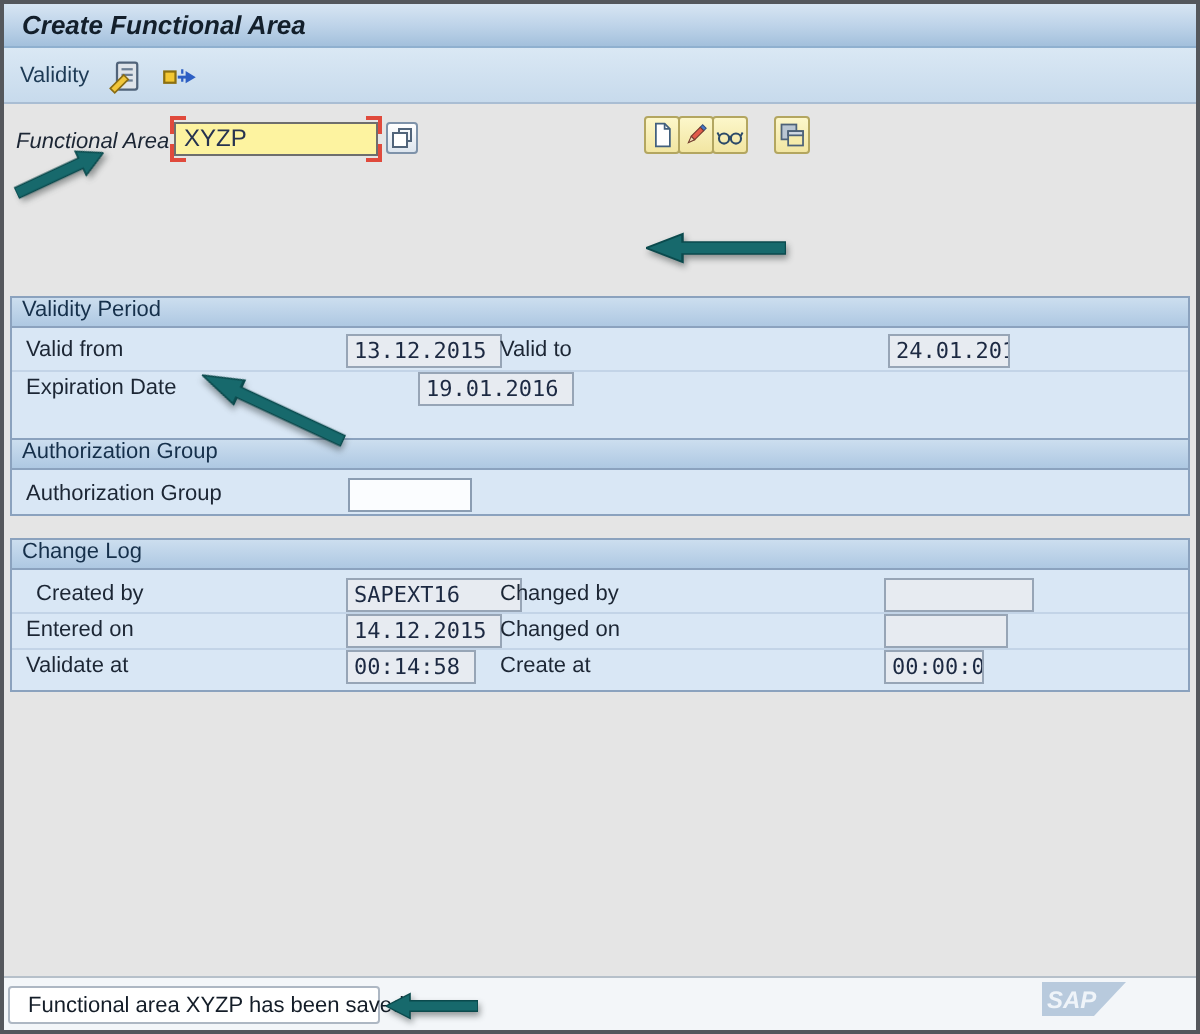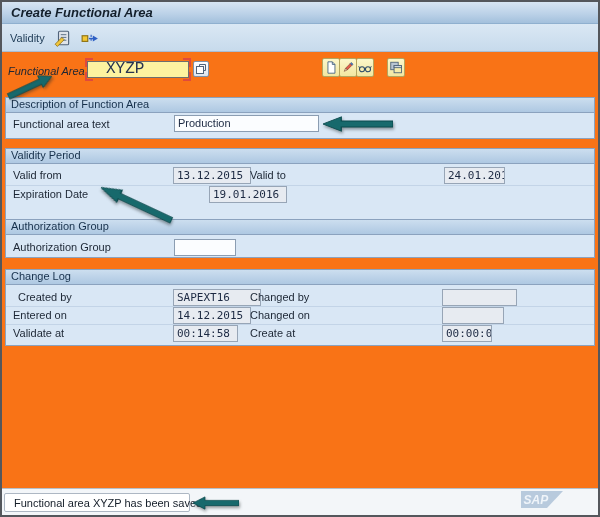--- a/index.html
+++ b/index.html
@@ -1,18 +1,18 @@
 <!DOCTYPE html>
 <html><head>
 <meta charset="utf-8">
 <style>
   html,body{margin:0;padding:0;background:#ffffff;}
   .screen{
     position:relative;width:600px;height:517px;box-sizing:border-box;
-    border:2px solid #54575c;background:#f97316;overflow:hidden;
+    border:2px solid #54575c;background:#e5e5e5;overflow:hidden;
     font-family:"Liberation Sans",sans-serif;
   }
   
   .titlebar{
     position:absolute;left:0;top:0;right:0;height:21px;
     background:linear-gradient(180deg,#d7e5f3 0%,#bcd2e8 55%,#a3c0dc 100%);
     border-bottom:1px solid #8fb0cf;display:flex;align-items:center;
     padding-left:9px;font-size:13px;font-weight:bold;font-style:italic;color:#131f2b;
   }
   .toolbar{
@@ -30,22 +30,22 @@
   }
   .fld.white{background:#fbfdff;}
   .fld.gray{background:#e7ebf1;border-color:#97a5b6;}
   .fld.sans{font-family:"Liberation Sans",sans-serif;}
   .lbl{position:absolute;font-size:11px;color:#1c2634;white-space:nowrap;}
   
   .fa-wrap{position:absolute;left:84px;top:58px;width:104px;height:19px;}
   .fa-field{
     position:absolute;left:1px;top:1px;right:1px;bottom:1px;box-sizing:border-box;
     background:#fdf3a0;border:1px solid #6e6e6e;
-    font-family:Liberation Mono, monospace;font-size:16px;
-    line-height:15px;color:#273350;padding-left:18px;
+    font-family:Liberation Sans, sans-serif;font-size:12px;
+    line-height:15px;color:#273350;padding-left:4px;
   }
   .corner{position:absolute;width:6px;height:7px;}
   .c-tl{left:-1px;top:-2px;border-left:2px solid #e04a3c;border-top:2px solid #e04a3c;}
   .c-tr{right:-1px;top:-2px;border-right:2px solid #e04a3c;border-top:2px solid #e04a3c;}
   .c-bl{left:-1px;bottom:-2px;border-left:2px solid #e04a3c;border-bottom:2px solid #e04a3c;}
   .c-br{right:-1px;bottom:-2px;border-right:2px solid #e04a3c;border-bottom:2px solid #e04a3c;}
   .mc-btn{
     position:absolute;left:191px;top:59px;width:16px;height:16px;box-sizing:border-box;
     background:linear-gradient(180deg,#ffffff,#dde5ee);border:1px solid #7e92a9;border-radius:2px;
     display:flex;align-items:center;justify-content:center;
@@ -159,25 +159,20 @@
         <rect x="5.8" y="5.8" width="8.5" height="2.4" fill="#cfd9e3" stroke="#4d6278"></rect>
       </svg>
   </button>
 
   <div class="arrow" style="left:4px;top:77px;width:48px;height:15px;transform:rotate(-25deg);">
     <svg viewBox="0 0 46 16" preserveAspectRatio="none">
         <polygon points="46,8 34,1 34,5 0,5 0,11 34,11 34,15" fill="#17696c" stroke="#0b4a4d" stroke-width="0.8"></polygon>
       </svg>
   </div>
 
-  <div class="section" style="top:95px;height:42px;">
-    <div class="sec-head">Description of Function Area</div>
-    <span class="lbl" style="left:7px;top:20px;">Functional area text</span>
-    <div class="fld white sans" style="left:168px;top:17px;width:145px;">Production</div>
-  </div>
 
   <div class="arrow" style="left:321px;top:114px;width:70px;height:16px;">
     <svg viewBox="0 0 46 16" preserveAspectRatio="none">
         <polygon points="0,8 12,1 12,5 46,5 46,11 12,11 12,15" fill="#17696c" stroke="#0b4a4d" stroke-width="0.8"></polygon>
       </svg>
   </div>
 
   <div class="section" style="top:146px;height:75px;">
     <div class="sec-head">Validity Period</div>
     <span class="lbl" style="left:7px;top:20px;">Valid from</span>

